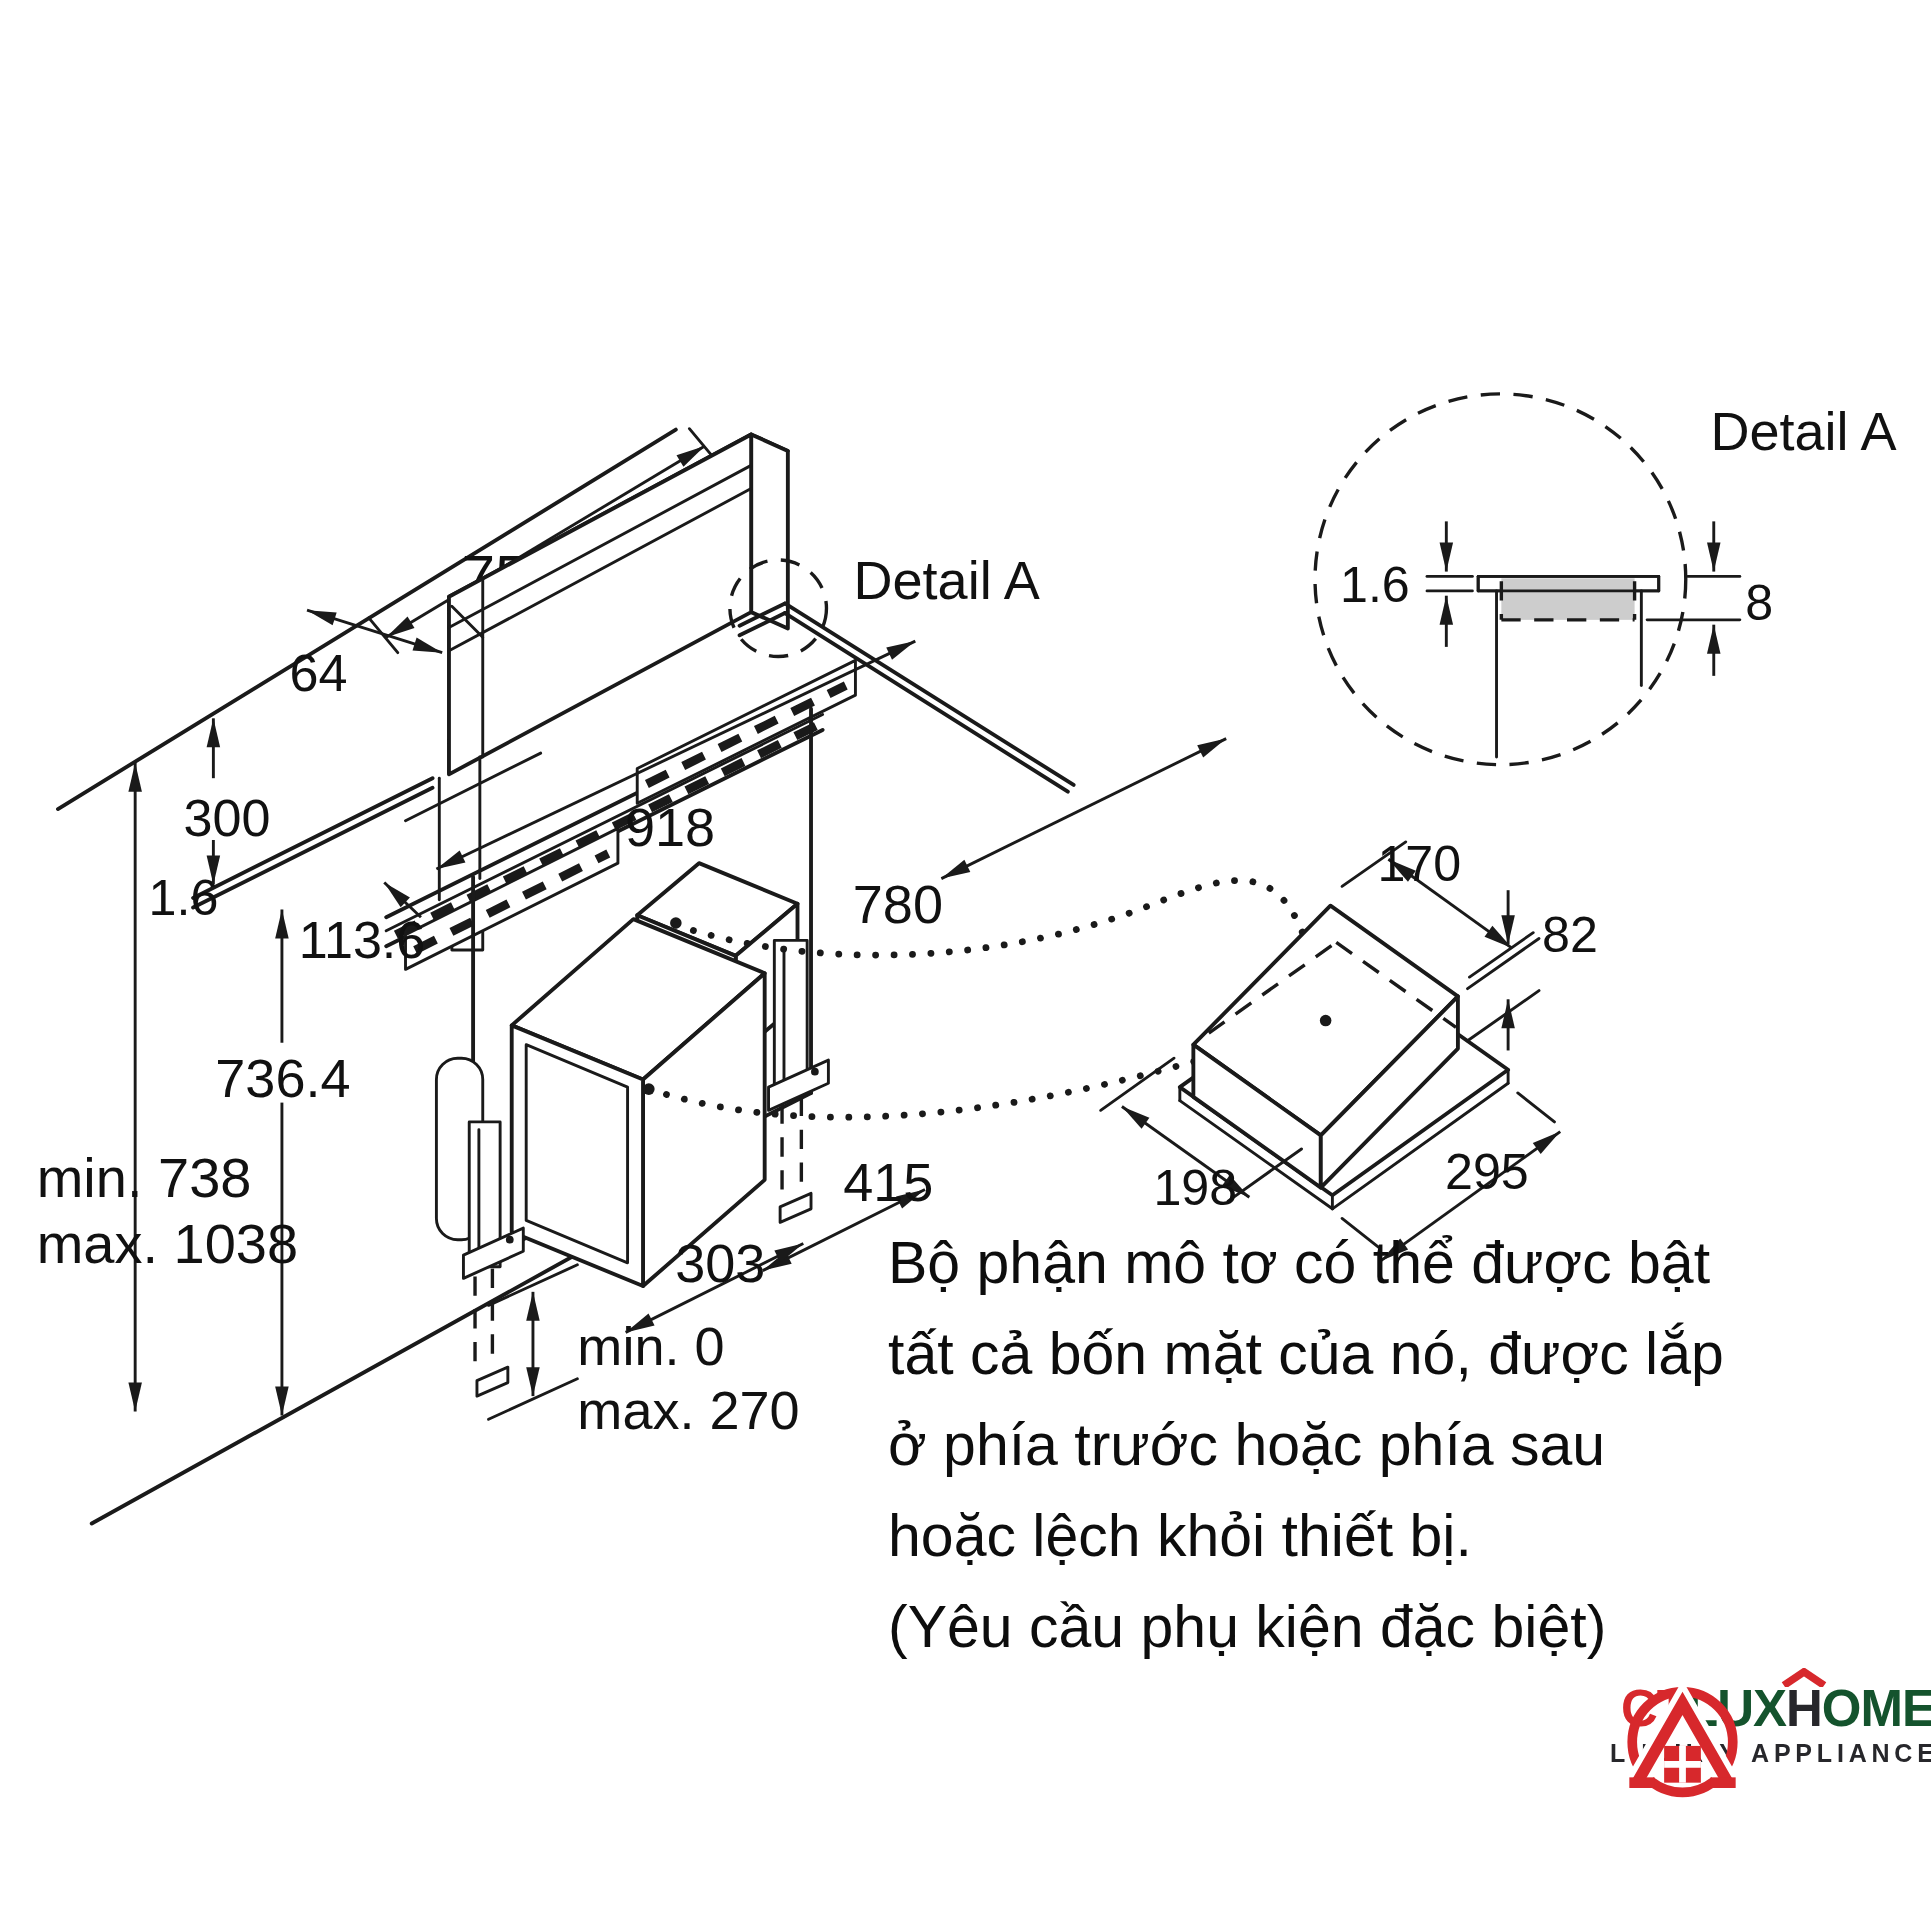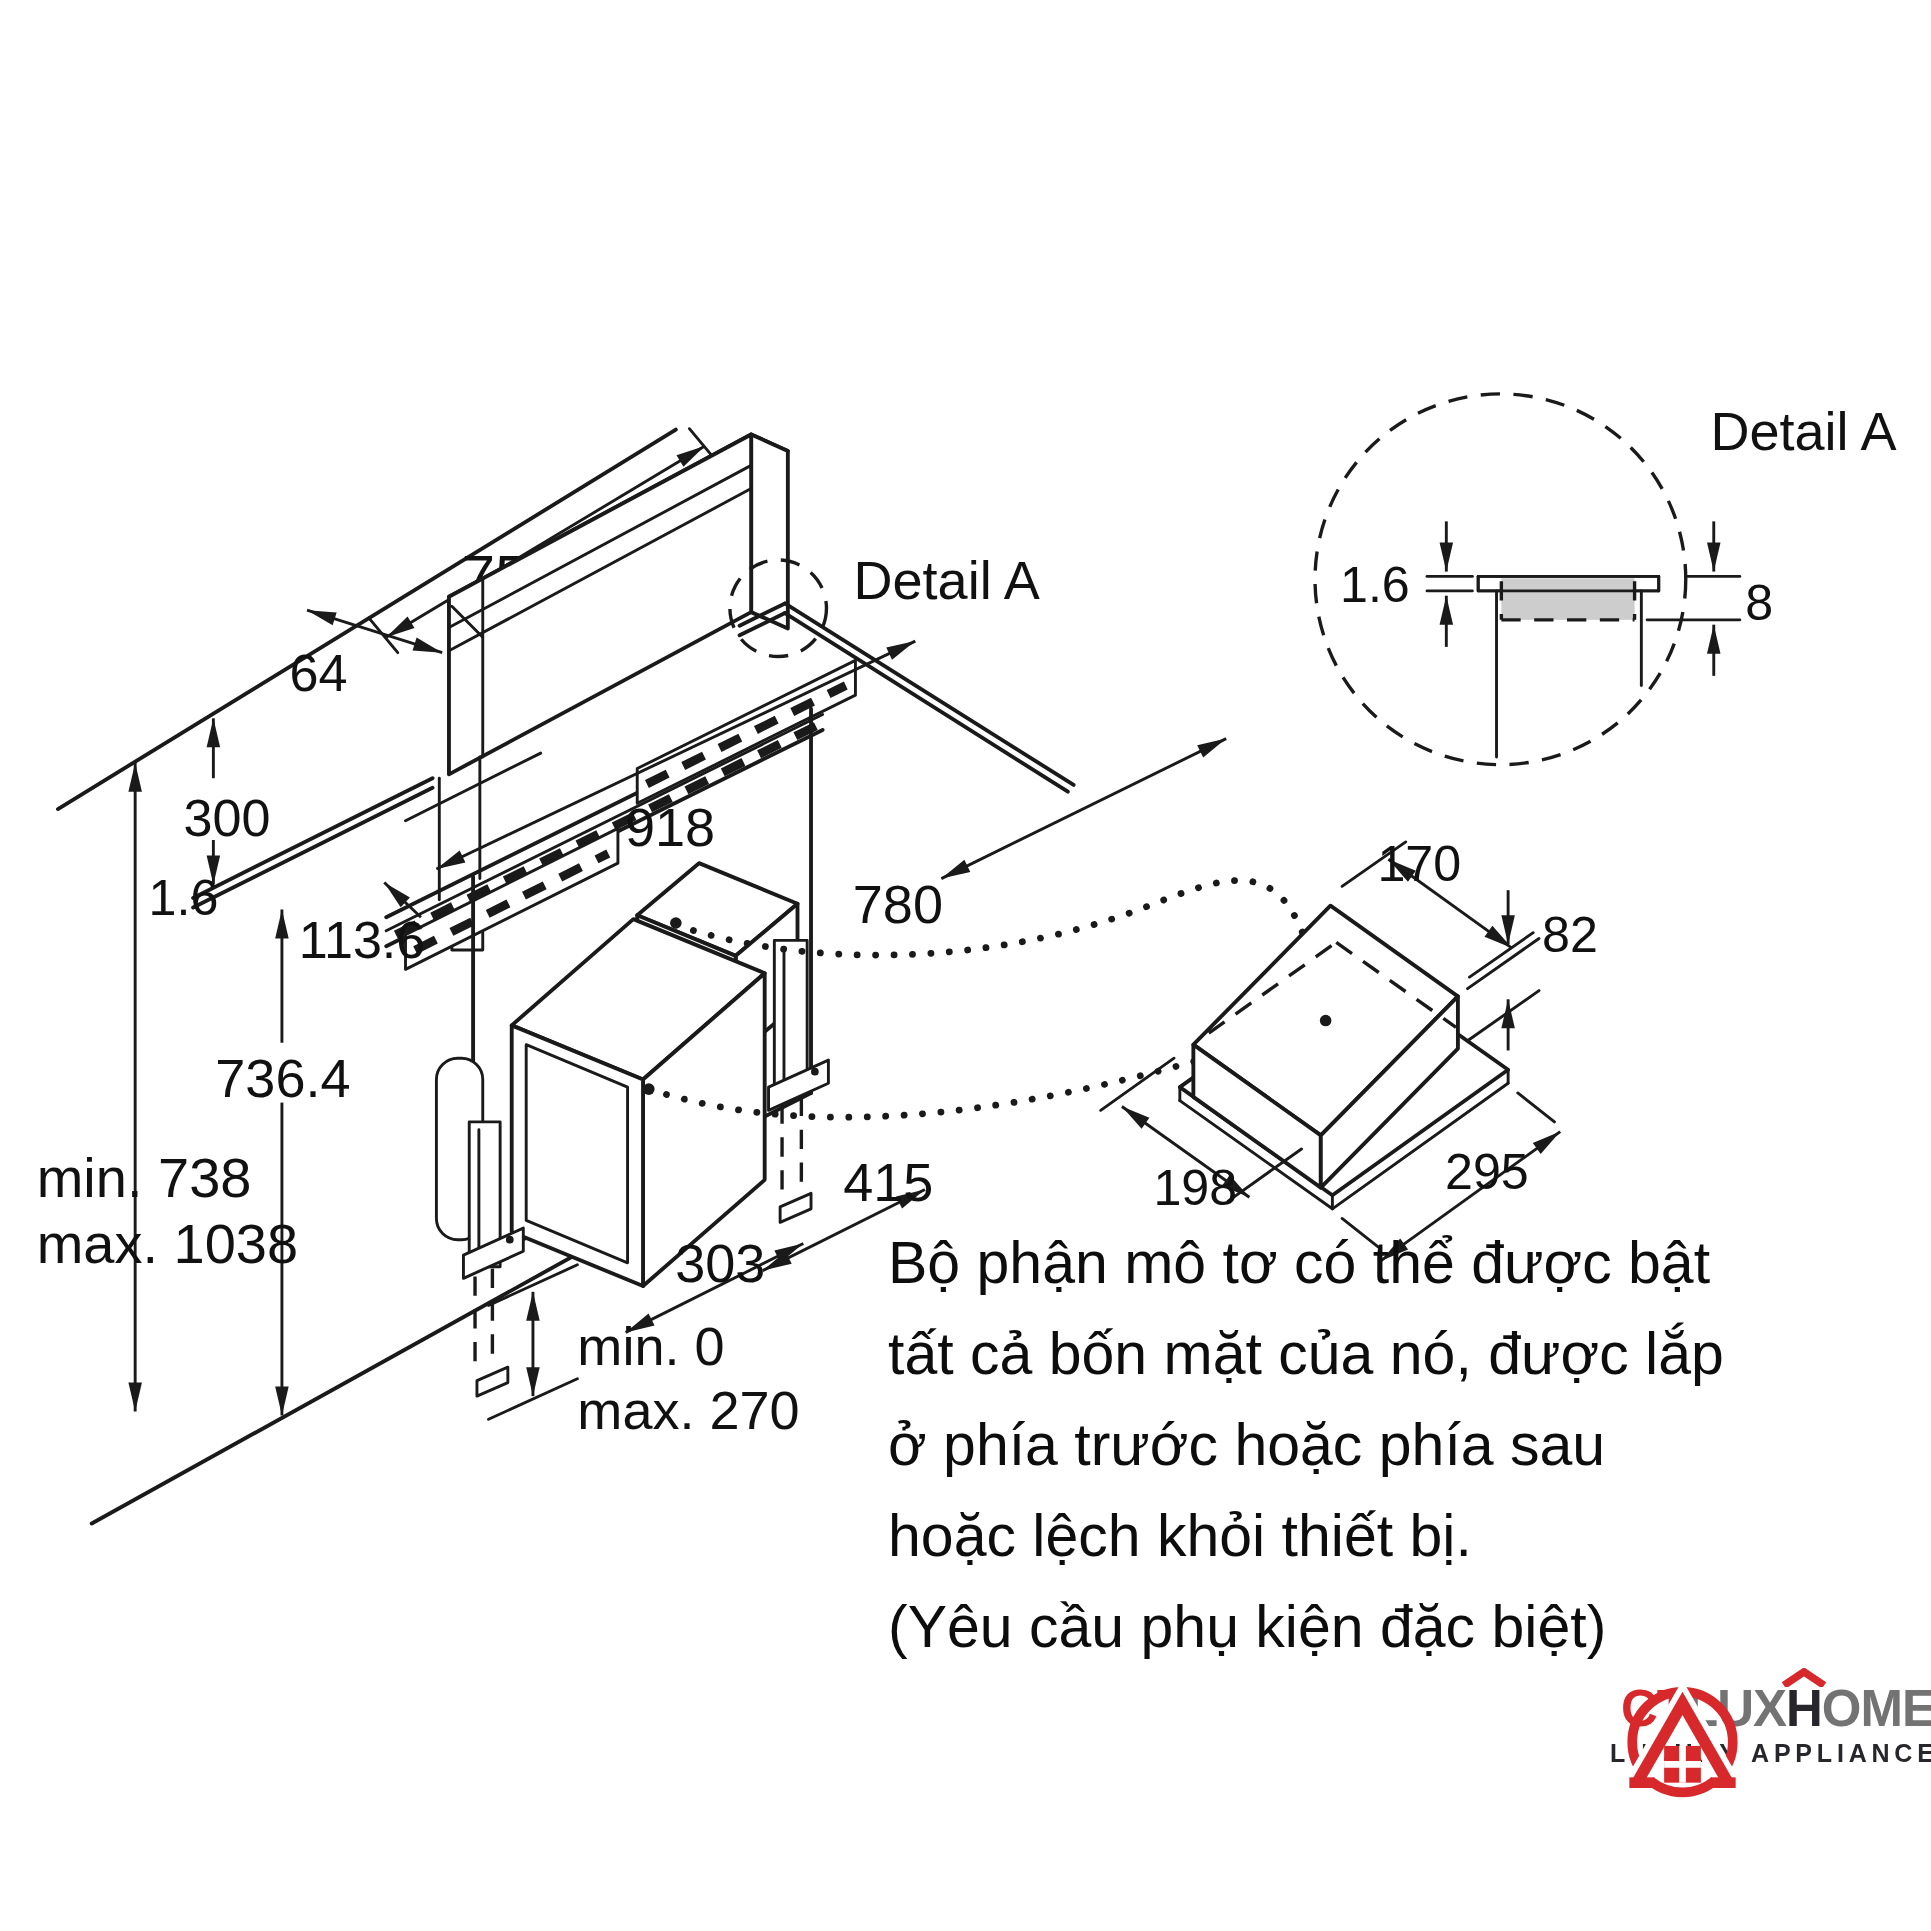--- a/index.html
+++ b/index.html
@@ -20,21 +20,21 @@
   .t54{font-size:54px;} .t56{font-size:56px;} .t58{font-size:58px;} .t62{font-size:62px;} .t52{font-size:52px;}
   .mid{text-anchor:middle;}
   
   #note{position:absolute;left:888px;top:1218px;width:1052px;}
   #note .nline{font-size:59px;line-height:91px;color:#0d0d0d;white-space:nowrap;}
   
   #logo{position:absolute;left:1610px;top:1682px;width:336px;text-align:center;}
   #logo .mark{display:block;margin:0 auto;}
   .brand{font-weight:bold;font-size:51px;letter-spacing:-1px;line-height:54px;white-space:nowrap;}
   .brand .red{color:#d7282c;}
-  .brand .dark{color:#737373;}
+  .brand .dark{color:#14532d;}
   .hwrap{position:relative;display:inline-block;color:#27272b;}
   .hroof{position:absolute;left:-4.8px;top:-14.5px;}
   .tagline{font-weight:bold;font-size:25px;letter-spacing:4.8px;color:#27272b;margin-top:2.9px;white-space:nowrap;}
 </style>
 </head>
 <body>
 
 <div id="stage">
 
 <svg width="1931" height="1931" viewBox="0 0 2000 2000">

